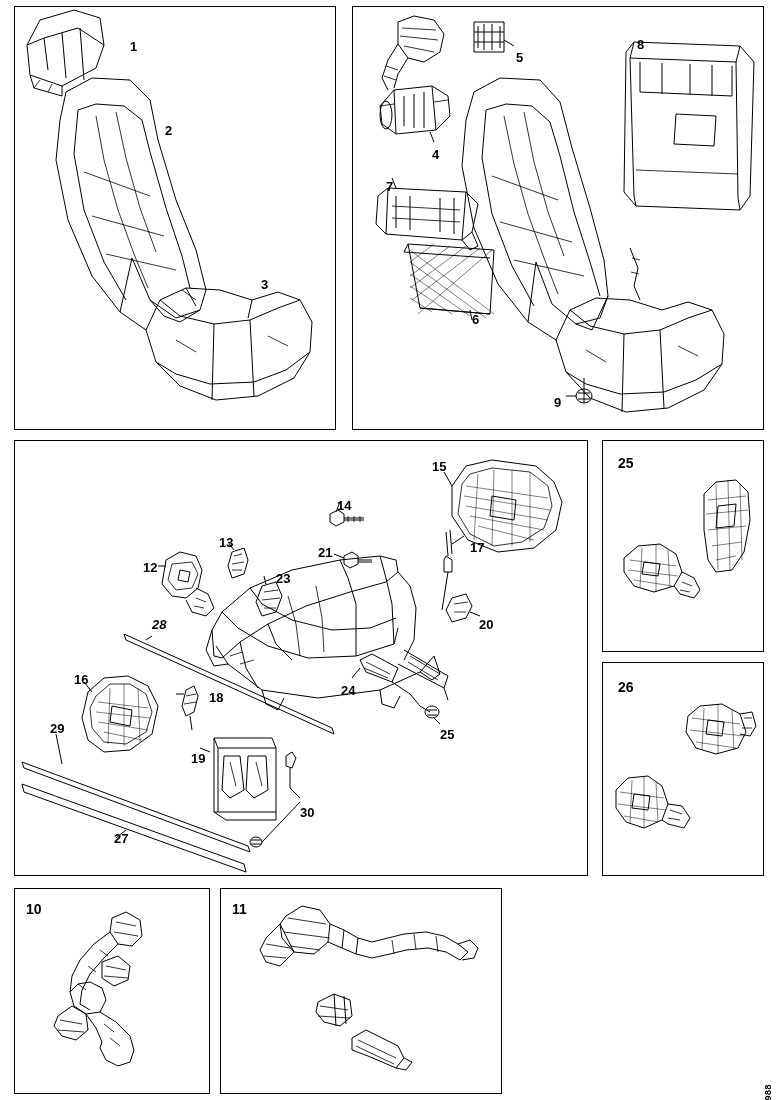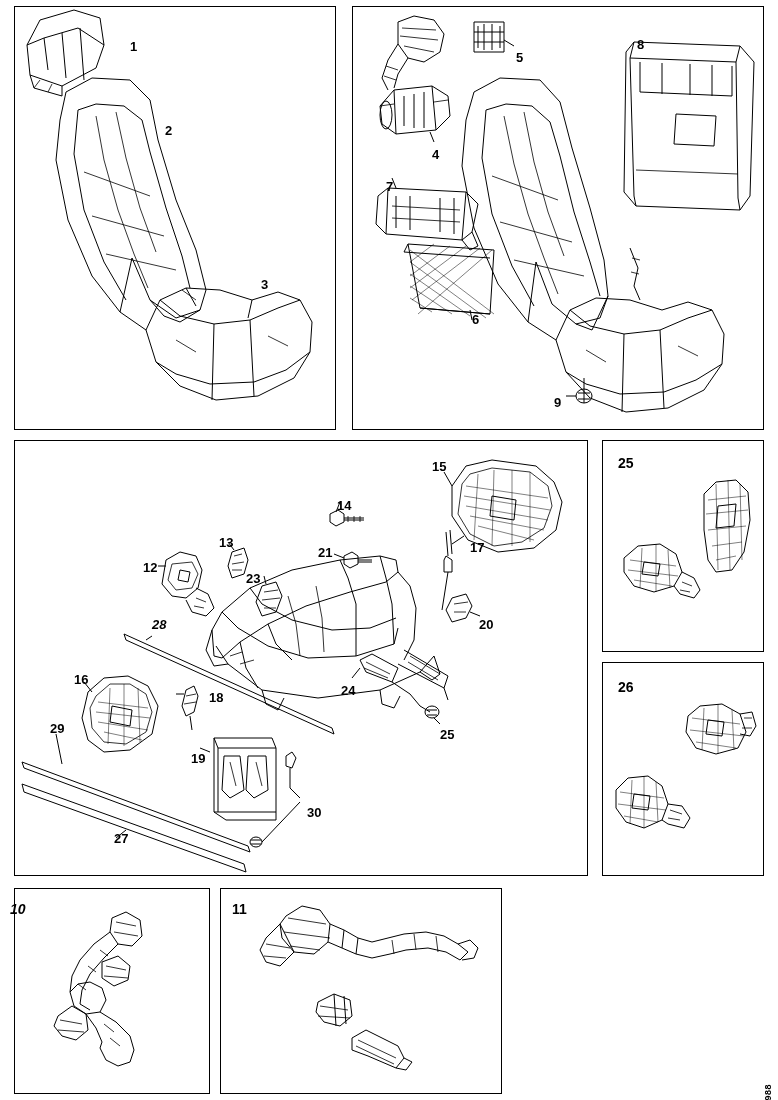--- a/index.html
+++ b/index.html
@@ -389,21 +389,21 @@
       <path class="ln-thin" d="M320 1006 L348 1010 M318 1016 L350 1018"></path>
       <path class="ln" d="M334 994 L336 1026 M344 996 L346 1024"></path>
       <path class="ln" d="M352 1038 L366 1030 L398 1046 L404 1058 L396 1068 L368 1056 L352 1050 Z"></path>
       <path class="ln-thin" d="M358 1040 L396 1058 M356 1046 L394 1064"></path>
       <path class="ln" d="M396 1068 L406 1070 L412 1062 L404 1058"></path>
     </g>
   </svg>
 
   <div class="panelnum" style="left:618px;top:456px;">25</div>
   <div class="panelnum" style="left:618px;top:680px;">26</div>
-  <div class="panelnum" style="left:10px;top:902px;font-style:italic;">10</div>
+  <div class="panelnum" style="left:26px;top:902px;">10</div>
   <div class="panelnum" style="left:232px;top:902px;">11</div>
 
   <div class="callout" style="left:130px;top:40px;">1</div>
   <div class="callout" style="left:165px;top:124px;">2</div>
   <div class="callout" style="left:261px;top:278px;">3</div>
   <div class="callout" style="left:432px;top:148px;">4</div>
   <div class="callout" style="left:516px;top:51px;">5</div>
   <div class="callout" style="left:472px;top:313px;">6</div>
   <div class="callout" style="left:386px;top:180px;">7</div>
   <div class="callout" style="left:637px;top:38px;">8</div>
@@ -412,22 +412,22 @@
   <div class="callout" style="left:219px;top:536px;">13</div>
   <div class="callout" style="left:337px;top:499px;">14</div>
   <div class="callout" style="left:432px;top:460px;">15</div>
   <div class="callout" style="left:74px;top:673px;">16</div>
   <div class="callout" style="left:470px;top:541px;text-align:center;">17</div>
   <div class="callout" style="left:167px;top:691px;margin-left:42px;">18</div>
   <div class="callout" style="left:191px;top:746px;margin-top:6px;">19</div>
   <div class="callout" style="left:479px;top:618px;">20</div>
   <div class="callout" style="left:318px;top:546px;">21</div>
   <div class="callout" style="left:440px;top:728px;">25</div>
-  <div class="callout" style="left:246px;top:572px;">23</div>
+  <div class="callout" style="left:276px;top:572px;">23</div>
   <div class="callout" style="left:341px;top:684px;">24</div>
   <div class="callout" style="left:104px;top:832px;margin-left:10px;">27</div>
   <div class="callout" style="left:152px;top:618px;font-style:italic;">28</div>
   <div class="callout" style="left:50px;top:722px;">29</div>
-  <div class="callout" style="left:307px;top:806px;">30</div>
+  <div class="callout" style="left:300px;top:806px;">30</div>
 
   <div id="sheet-code">JF3 5988</div>
 
 </div>
 
 </body></html>

